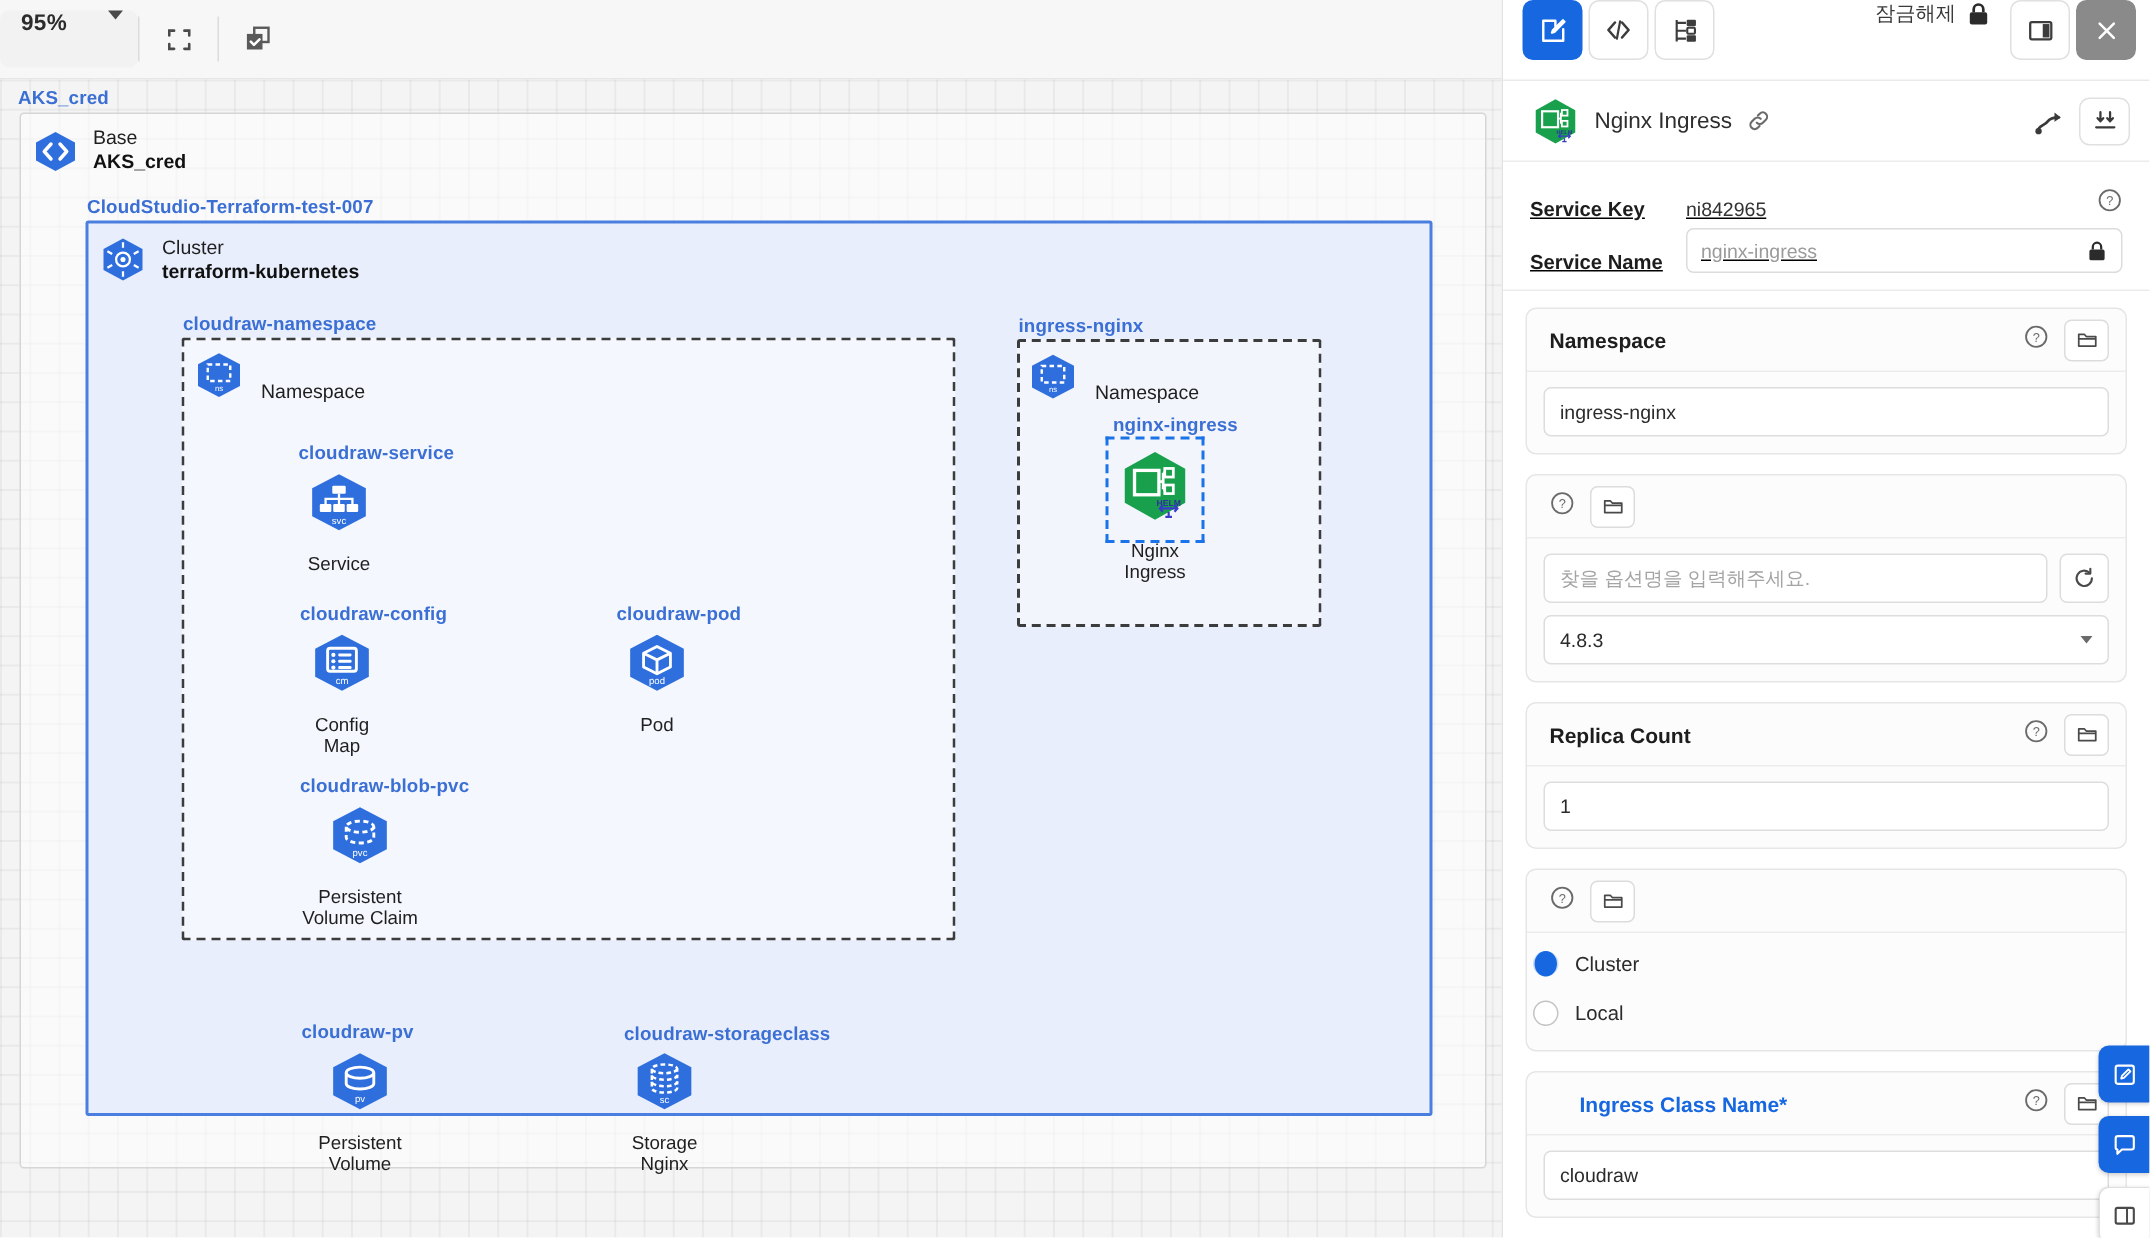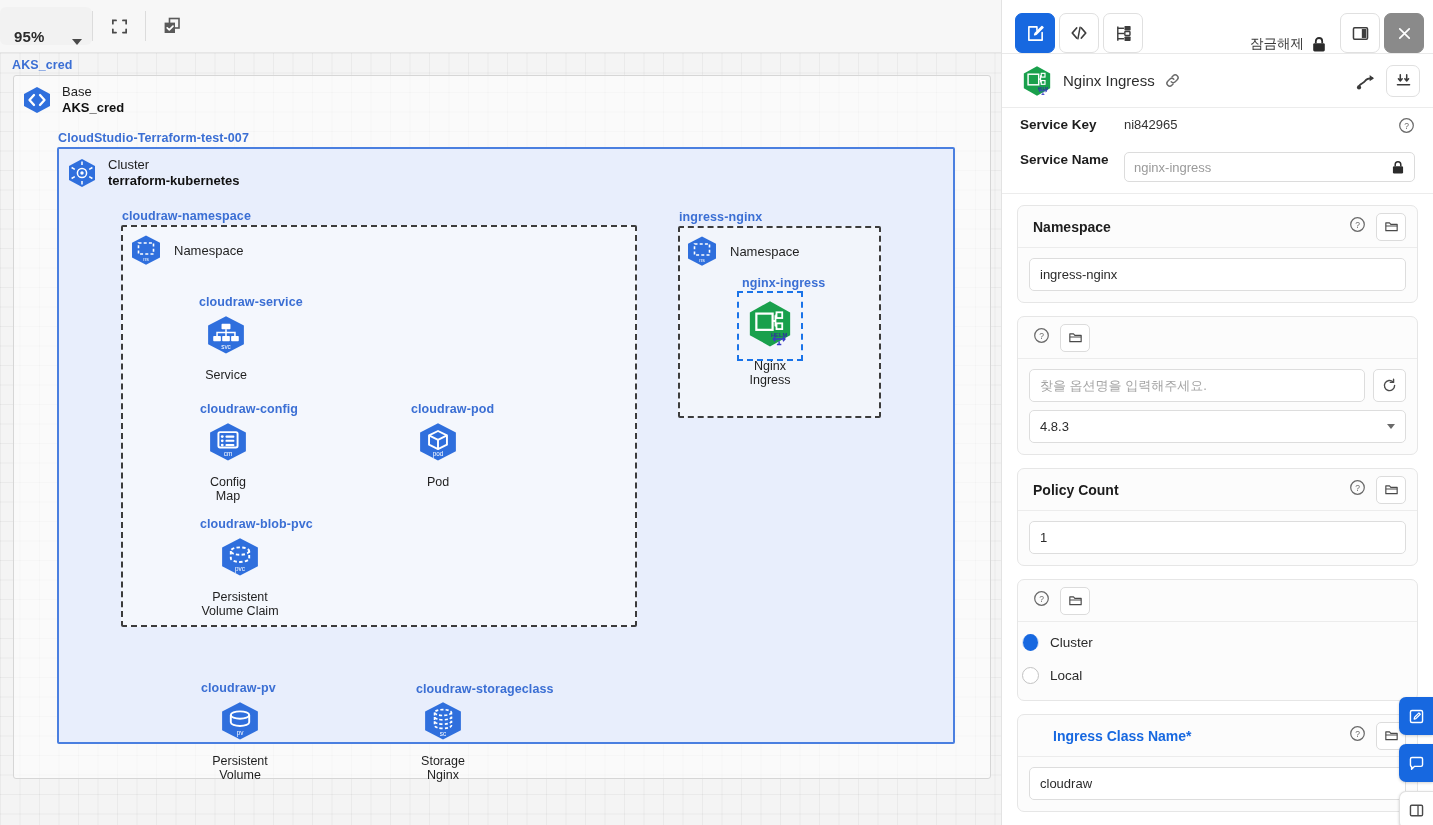--- a/index.html
+++ b/index.html
@@ -24,21 +24,21 @@
   #toolbar {
     height: 53px; flex: 0 0 53px;
     background: #f7f7f7;
     display: flex; align-items: center;
     padding-left: 0px;
     border-bottom: 1px solid #e6e6e6;
   }
   .zoom-select {
     width: 92px; height: 38px; margin-left: 0px;
     background: #f2f2f2; border-radius: 6px;
-    display: flex; align-items: flex-end; justify-content: space-between;
+    display: flex; align-items: flex-start; justify-content: space-between;
     padding: 0 10px 0 14px; cursor: pointer;
   }
   .zoom-select .zval { font-size: 15px; font-weight: 700; color: #2b2b2b; letter-spacing: .2px; }
   .caret { width: 0; height: 0; border-left: 5px solid transparent; border-right: 5px solid transparent; border-top: 6px solid #4a4a4a; }
   .tb-div { width: 1px; height: 30px; background: #dcdcdc; margin: 0 0px; }
   .tb-btn {
     width: 52px; height: 52px; display: flex; align-items: center; justify-content: center;
     cursor: pointer; background: transparent;
   }
 
@@ -75,53 +75,53 @@
   }
   .box-dashed.light { background: rgba(248,250,253,.75); }
 
   .node { position: absolute; display: flex; flex-direction: column; align-items: center; }
   .node .cap {
     margin-top: 6px; font-size: 12.5px; color: #1f1f1f; text-align: center;
     line-height: 13.5px; white-space: pre-line;
   }
   .node.sel .ico-wrap { outline: 2px dashed #1a73e8; outline-offset: 5px; }
 
-  .hdr-node { position: absolute; display: flex; align-items: center; gap: 10px; }
+  .hdr-node { position: absolute; display: flex; align-items: flex-end; gap: 10px; }
   .hdr-node .ht { font-size: 13px; color: #1f1f1f; line-height: 16px; }
   .hdr-node .ht b { display: block; font-size: 13px; font-weight: 700; color: #111; }
 
   svg.edges { position: absolute; inset: 0; width: 100%; height: 100%; pointer-events: none; }
 
   
   #panel {
     width: 431px; height: 825px; background: #ffffff;
     display: flex; flex-direction: column; position: relative;
   }
   #panel-top {
-    height: 54px; flex: 0 0 54px; display: flex; align-items: flex-end;
+    height: 54px; flex: 0 0 54px; display: flex; align-items: flex-start;
     padding: 0 0 0 13px; border-bottom: 1px solid #e9e9e9; gap: 4px;
   }
   .pbtn {
     width: 40px; height: 40px; border-radius: 7px; border: 1px solid #e0e0e0;
     background: #fff; display: flex; align-items: center; justify-content: center; cursor: pointer;
   }
   .pbtn.active { background: #1768e0; border-color: #1768e0; }
   .pbtn.grey { background: #8a8a8a; border-color: #8a8a8a; }
   .lock-wrap { margin-left: auto; display: flex; align-items: center; gap: 7px; padding-right: 9px; cursor: pointer; }
   .lock-wrap .ltxt { font-size: 13.5px; color: #3a3a3a; }
 
   #panel-title {
     height: 54px; flex: 0 0 54px; display: flex; align-items: center;
     padding: 0 13px 0 18px; border-bottom: 1px solid #ececec; gap: 9px;
   }
   #panel-title .tname { font-size: 15px; color: #2e2e2e; }
   #panel-title .spacer { flex: 1; }
 
   #kv { padding: 9px 18px 11px 18px; border-bottom: 1px solid #ececec; }
-  .kv-row { display: flex; align-items: flex-start; height: 30px; }
+  .kv-row { display: flex; align-items: flex-end; height: 30px; text-decoration: underline; }
   .kv-k { width: 104px; font-size: 13.5px; font-weight: 700; color: #1d1d1d; }
   .kv-v { font-size: 13px; color: #333; }
   .kv-row.second { margin-top: 5px; }
   .kv-input {
     flex: 1; height: 30px; border: 1px solid #dcdcdc; border-radius: 5px;
     display: flex; align-items: center; padding: 0 9px; background: #fff;
   }
   .kv-input .ph { font-size: 13px; color: #9a9a9a; flex: 1; }
   .kv-help { margin-left: auto; }
 
@@ -581,21 +581,21 @@
           </div>
           <div class="sel-box">
             <span>4.8.3</span>
             <span class="scaret"></span>
           </div>
         </div>
       </div>
 
       <div class="card">
         <div class="card-head">
-          <span class="ctitle">Policy Count</span>
+          <span class="ctitle">Replica Count</span>
           <span style="cursor:pointer">
             <svg width="17" height="17" viewBox="0 0 18 18">
                 <circle cx="9" cy="9" r="7.2" fill="none" stroke="#6a6a6a" stroke-width="1.3"></circle>
                 <text x="9" y="12.4" font-family="Liberation Sans" font-size="9" fill="#6a6a6a" text-anchor="middle">?</text>
               </svg>
           </span>
           <span class="folder-btn">
             <svg width="15" height="15" viewBox="0 0 18 18">
                 <path d="M2.2 14V4.6h4.4l1.6 1.8h7.6V14z" fill="none" stroke="#4a4a4a" stroke-width="1.4" stroke-linejoin="round"></path>
                 <path d="M2.2 8.3h13.6" stroke="#4a4a4a" stroke-width="1.3"></path>

